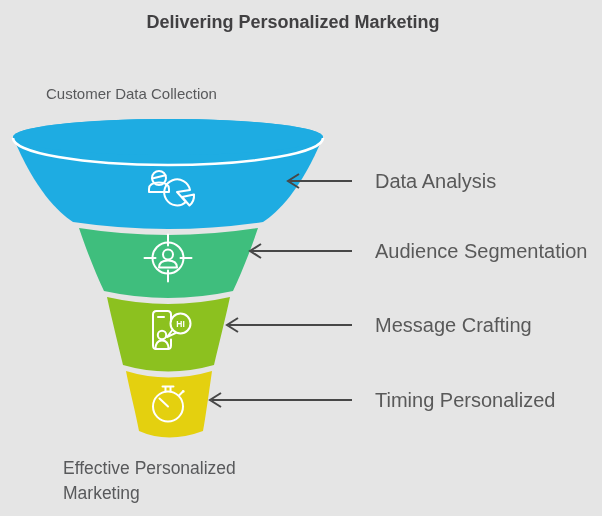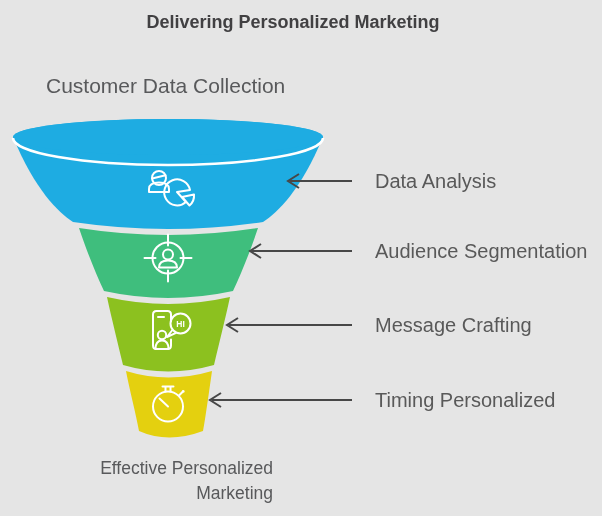--- a/index.html
+++ b/index.html
@@ -10,26 +10,26 @@
     font-family:"Liberation Sans","DejaVu Sans",sans-serif;
     overflow:hidden;
   }
   .title{
     position:absolute;top:10px;left:0;width:586px;
     text-align:center;
     font-size:18px;font-weight:700;color:#414042;
     line-height:24px;
   }
   .top-label{
-    position:absolute;top:74px;left:46px;
-    font-size:21px;color:#58595b;line-height:24px;
+    position:absolute;top:82px;left:46px;
+    font-size:15px;color:#58595b;line-height:24px;
   }
   .bottom-label{
     position:absolute;top:456px;left:63px;width:210px;
-    text-align:right;
+    text-align:left;
     font-size:17.5px;color:#58595b;line-height:25px;
   }
   .stage-label{
     position:absolute;left:375px;height:24px;line-height:24px;
     font-size:20px;color:#595959;white-space:nowrap;
   }
   .stage-label.l1{top:169px}
   .stage-label.l2{top:239px}
   .stage-label.l3{top:313px}
   .stage-label.l4{top:388px}

